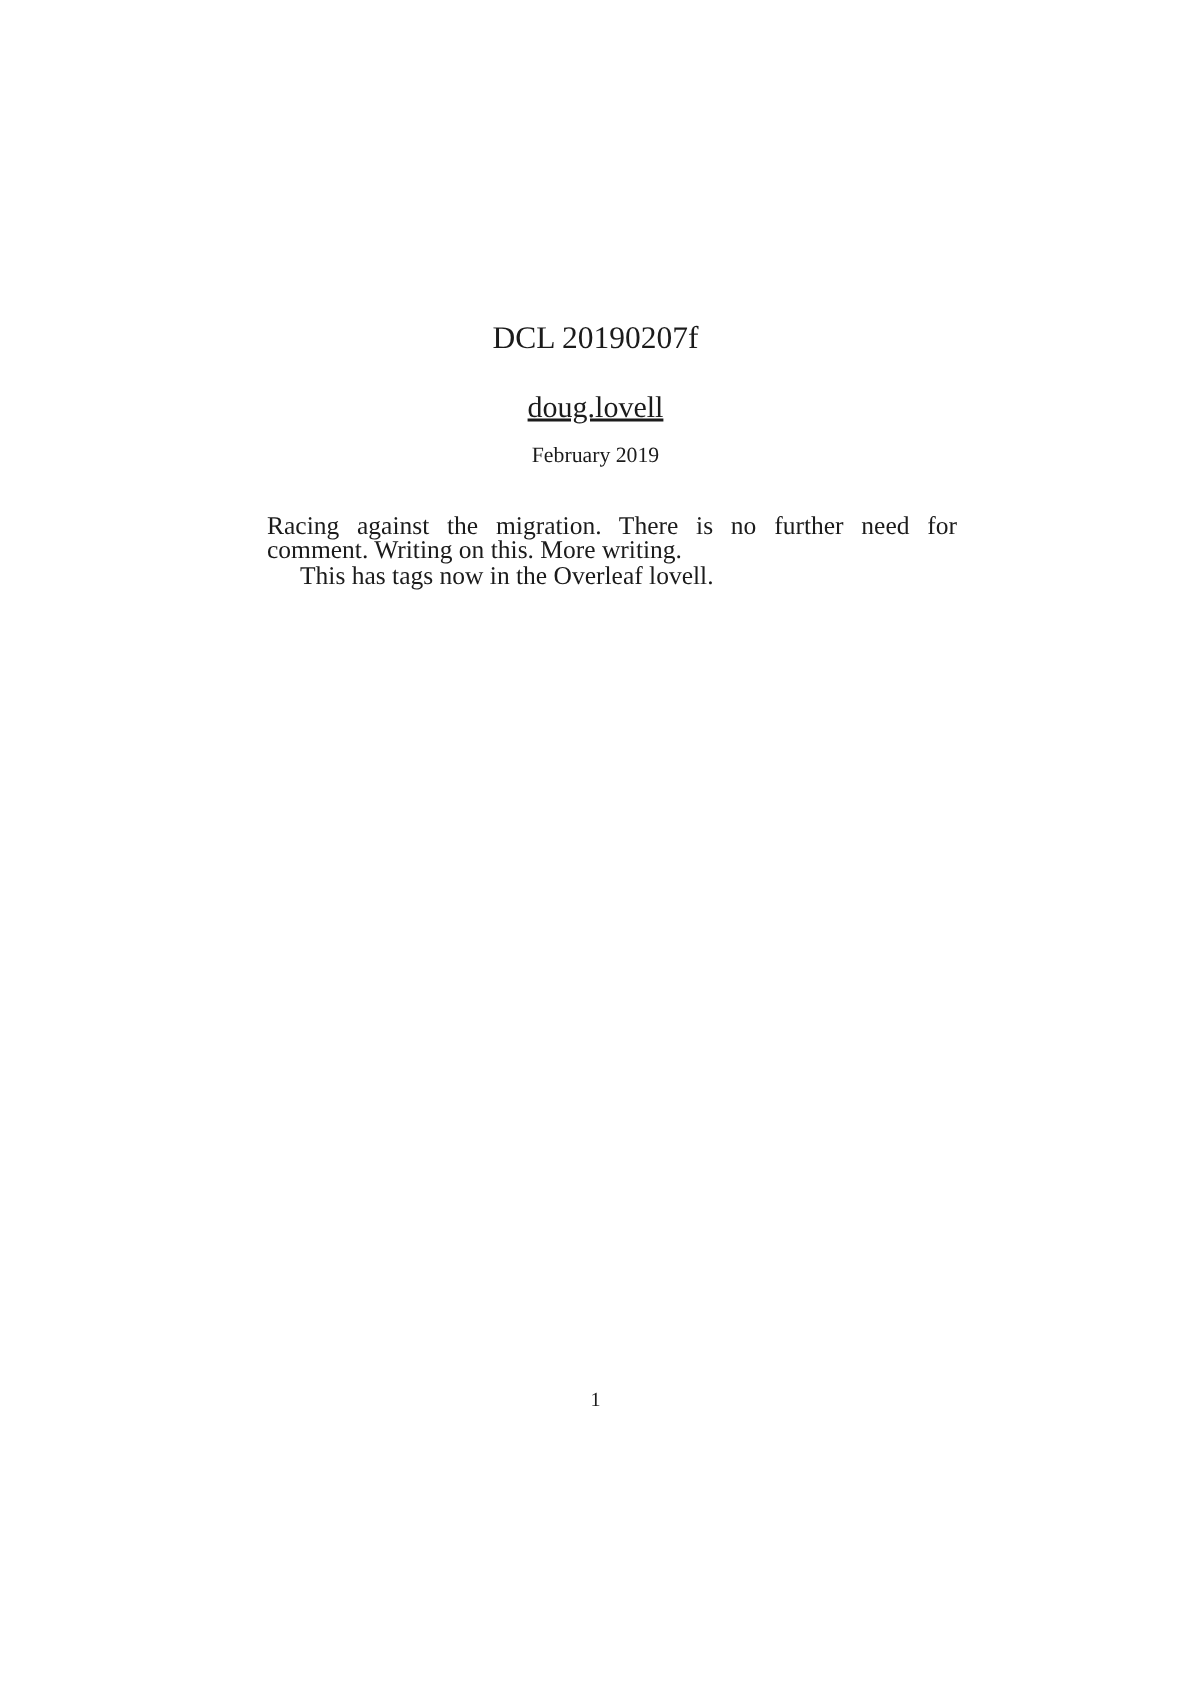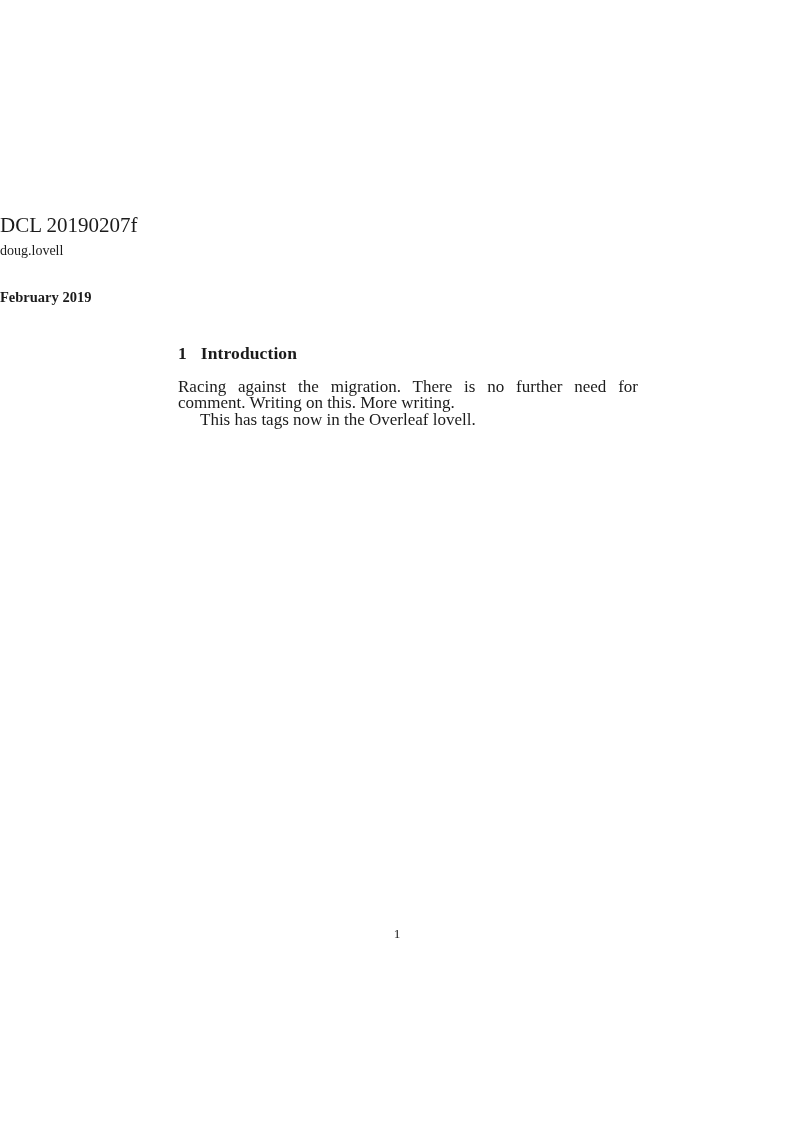--- a/index.html
+++ b/index.html
@@ -15,38 +15,38 @@
     font-family: "Liberation Serif", serif;
     color: #1b1b1b;
     overflow: hidden;
   }
   
   .title-block {
     position: absolute;
     top: 213px;
     left: 0;
     width: 794px;
-    text-align: left;
+    text-align: center;
   }
   .doc-title {
     margin: 0;
     font-size: 21px;
     font-weight: 400;
     line-height: 1.2;
   }
   .doc-author {
-    margin-top: 5px;
-    font-size: 14px;
+    margin-top: 22px;
+    font-size: 20px;
     line-height: 1.2;
+    text-decoration: underline;
   }
   .doc-date {
-    margin-top: 29px;
+    margin-top: 12px;
     font-size: 14.5px;
     line-height: 1.2;
-    font-weight: bold;
   }
   
   .content {
     position: absolute;
     top: 343px;
     left: 178px;
     width: 460px;
   }
   .section-heading {
     margin: 0 0 15px 0;
@@ -85,23 +85,20 @@
 
 <div class="doc-page">
 
   <header class="title-block">
     <h1 class="doc-title">DCL 20190207f</h1>
     <div class="doc-author">doug.lovell</div>
     <div class="doc-date">February 2019</div>
   </header>
 
   <section class="content">
-    <h2 class="section-heading">
-      <span class="section-number">1</span><span class="section-title">Introduction</span>
-    </h2>
     <p class="para first">Racing against the migration. There is no further need for comment. Writing on this. More writing.</p>
     <p class="para indented">This has tags now in the Overleaf lovell.</p>
   </section>
 
   <footer class="page-footer">
     <span class="page-number">1</span>
   </footer>
 
 </div>
 

